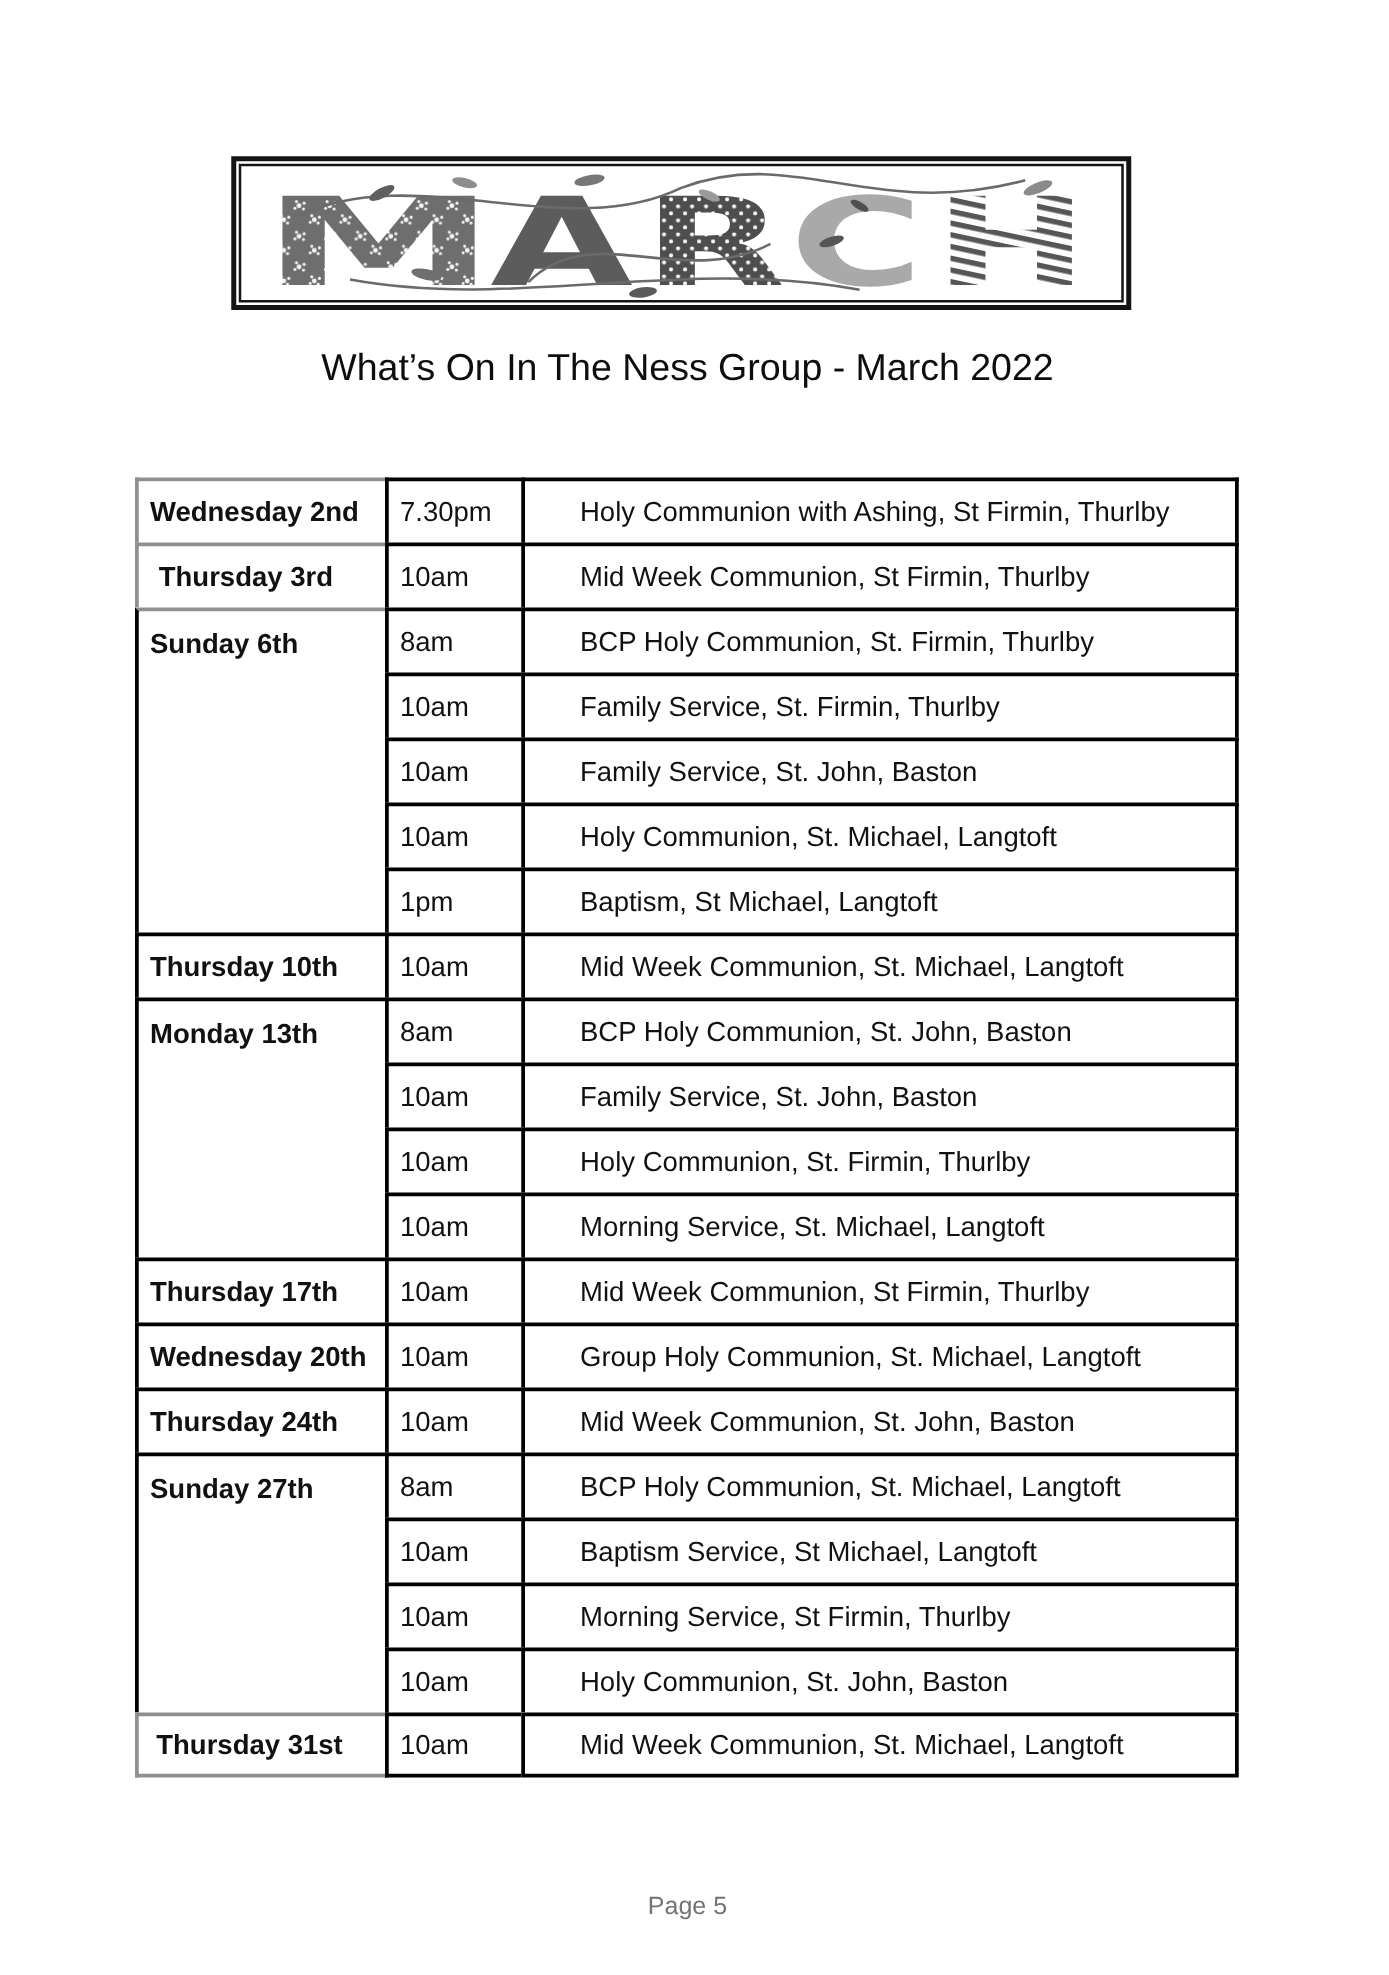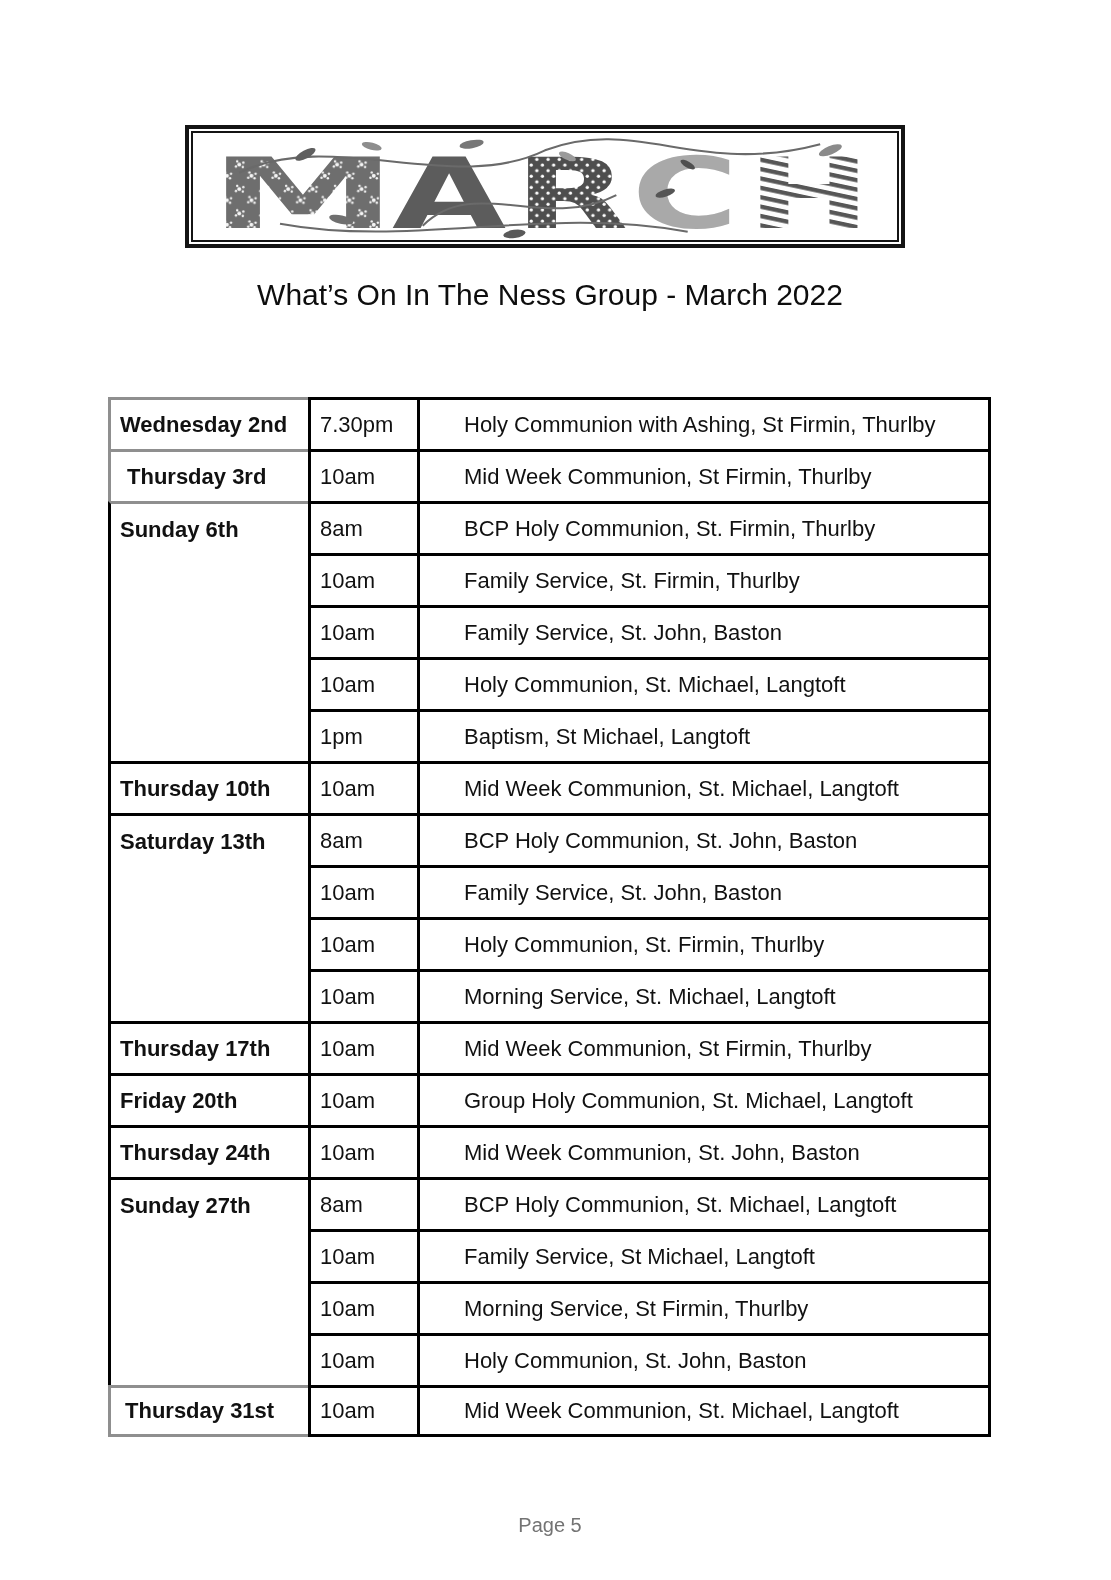--- a/index.html
+++ b/index.html
@@ -38,21 +38,21 @@
   
   .page-title {
     position:absolute; top:278px; left:0; width:1100px;
     text-align:center;
     font-size:30px; font-weight:normal;
     color:#0d0d0d;
   }
 
   
   .events-table {
-    position:absolute; left:108px; top:397px;
+    position:absolute; left:108px; top:382px;
     border-collapse:separate; border-spacing:0;
     table-layout:fixed;
     width:883px;
   }
   .events-table td {
     box-sizing:border-box;
     border-top:3px solid #000000;
     border-left:3px solid #000000;
     height:52px;
     padding:0 4px 0 9px;
@@ -181,21 +181,21 @@
         <tr>
           <td class="time-cell">1pm</td>
           <td class="event-cell">Baptism, St Michael, Langtoft</td>
         </tr>
         <tr>
           <td class="date-cell" rowspan="1">Thursday 10th</td>
           <td class="time-cell">10am</td>
           <td class="event-cell">Mid Week Communion, St. Michael, Langtoft</td>
         </tr>
         <tr>
-          <td class="date-cell spanned" rowspan="4">Saturday 13th</td>
+          <td class="date-cell spanned" rowspan="4">Monday 13th</td>
           <td class="time-cell">8am</td>
           <td class="event-cell">BCP Holy Communion, St. John, Baston</td>
         </tr>
         <tr>
           <td class="time-cell">10am</td>
           <td class="event-cell">Family Service, St. John, Baston</td>
         </tr>
         <tr>
           <td class="time-cell">10am</td>
           <td class="event-cell">Holy Communion, St. Firmin, Thurlby</td>
@@ -203,37 +203,37 @@
         <tr>
           <td class="time-cell">10am</td>
           <td class="event-cell">Morning Service, St. Michael, Langtoft</td>
         </tr>
         <tr>
           <td class="date-cell" rowspan="1">Thursday 17th</td>
           <td class="time-cell">10am</td>
           <td class="event-cell">Mid Week Communion, St Firmin, Thurlby</td>
         </tr>
         <tr>
-          <td class="date-cell" rowspan="1">Friday 20th</td>
+          <td class="date-cell" rowspan="1">Wednesday 20th</td>
           <td class="time-cell">10am</td>
           <td class="event-cell">Group Holy Communion, St. Michael, Langtoft</td>
         </tr>
         <tr>
           <td class="date-cell" rowspan="1">Thursday 24th</td>
           <td class="time-cell">10am</td>
           <td class="event-cell">Mid Week Communion, St. John, Baston</td>
         </tr>
         <tr>
           <td class="date-cell spanned" rowspan="4">Sunday 27th</td>
           <td class="time-cell">8am</td>
           <td class="event-cell">BCP Holy Communion, St. Michael, Langtoft</td>
         </tr>
         <tr>
           <td class="time-cell">10am</td>
-          <td class="event-cell">Family Service, St Michael, Langtoft</td>
+          <td class="event-cell">Baptism Service, St Michael, Langtoft</td>
         </tr>
         <tr>
           <td class="time-cell">10am</td>
           <td class="event-cell">Morning Service, St Firmin, Thurlby</td>
         </tr>
         <tr>
           <td class="time-cell">10am</td>
           <td class="event-cell">Holy Communion, St. John, Baston</td>
         </tr>
         <tr>

